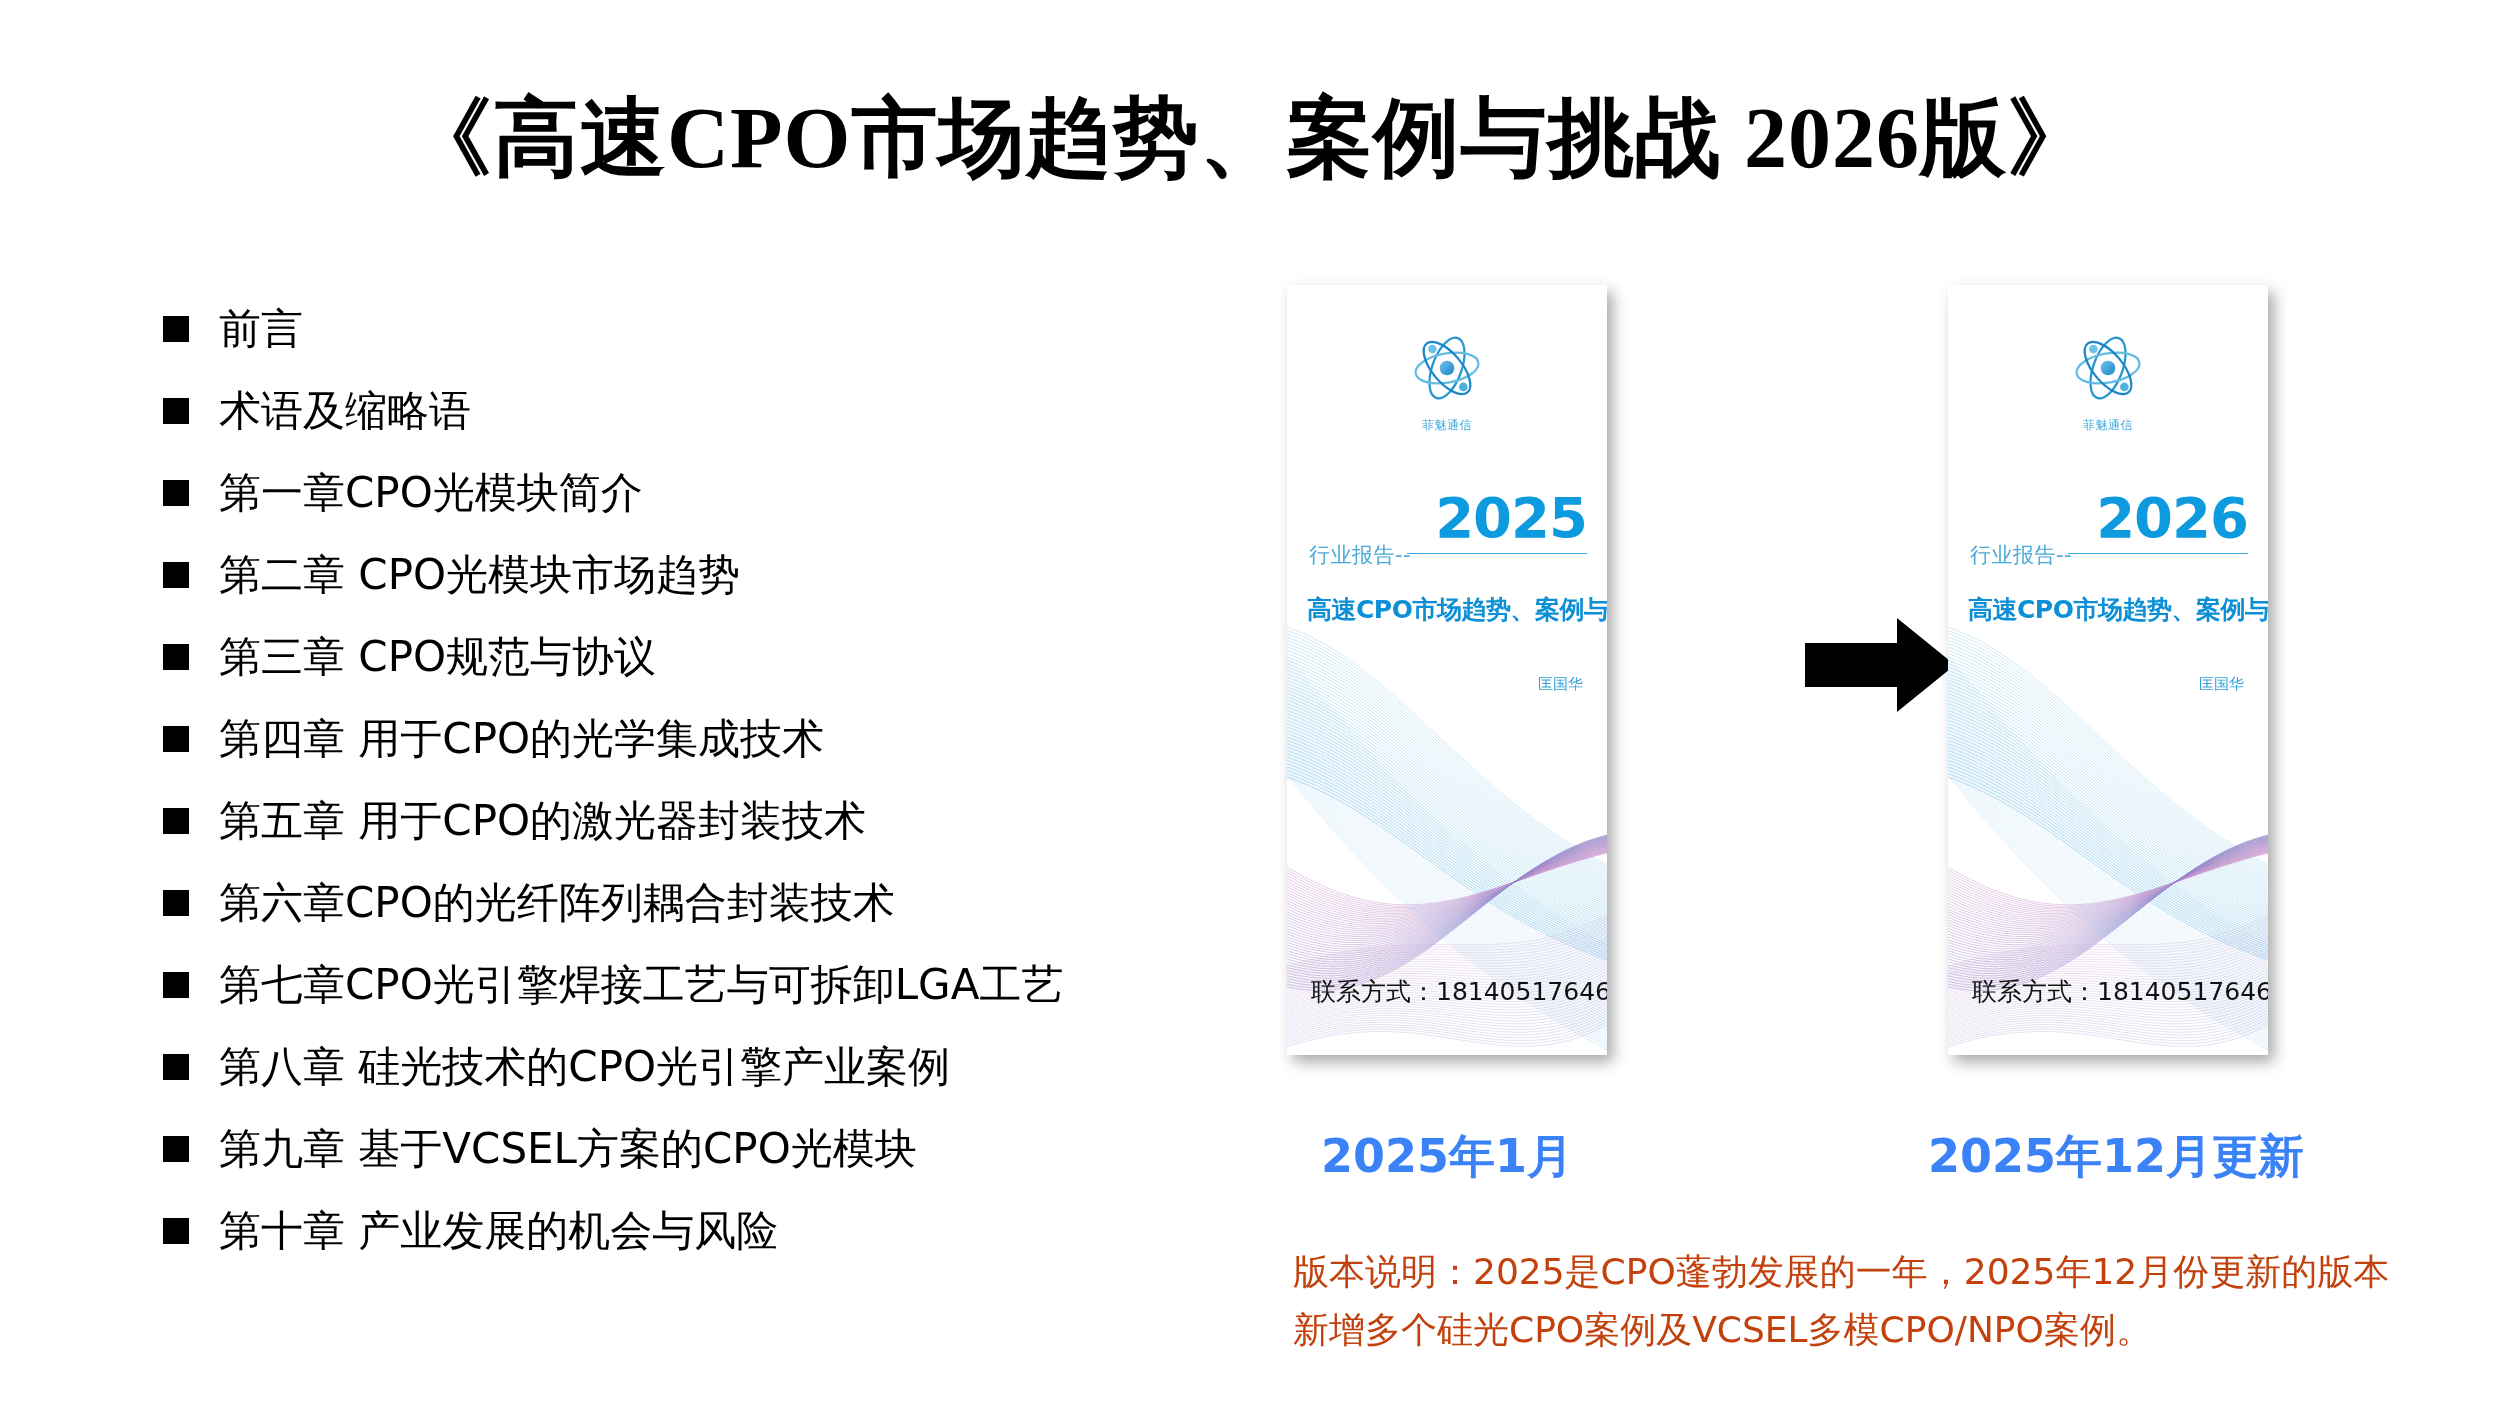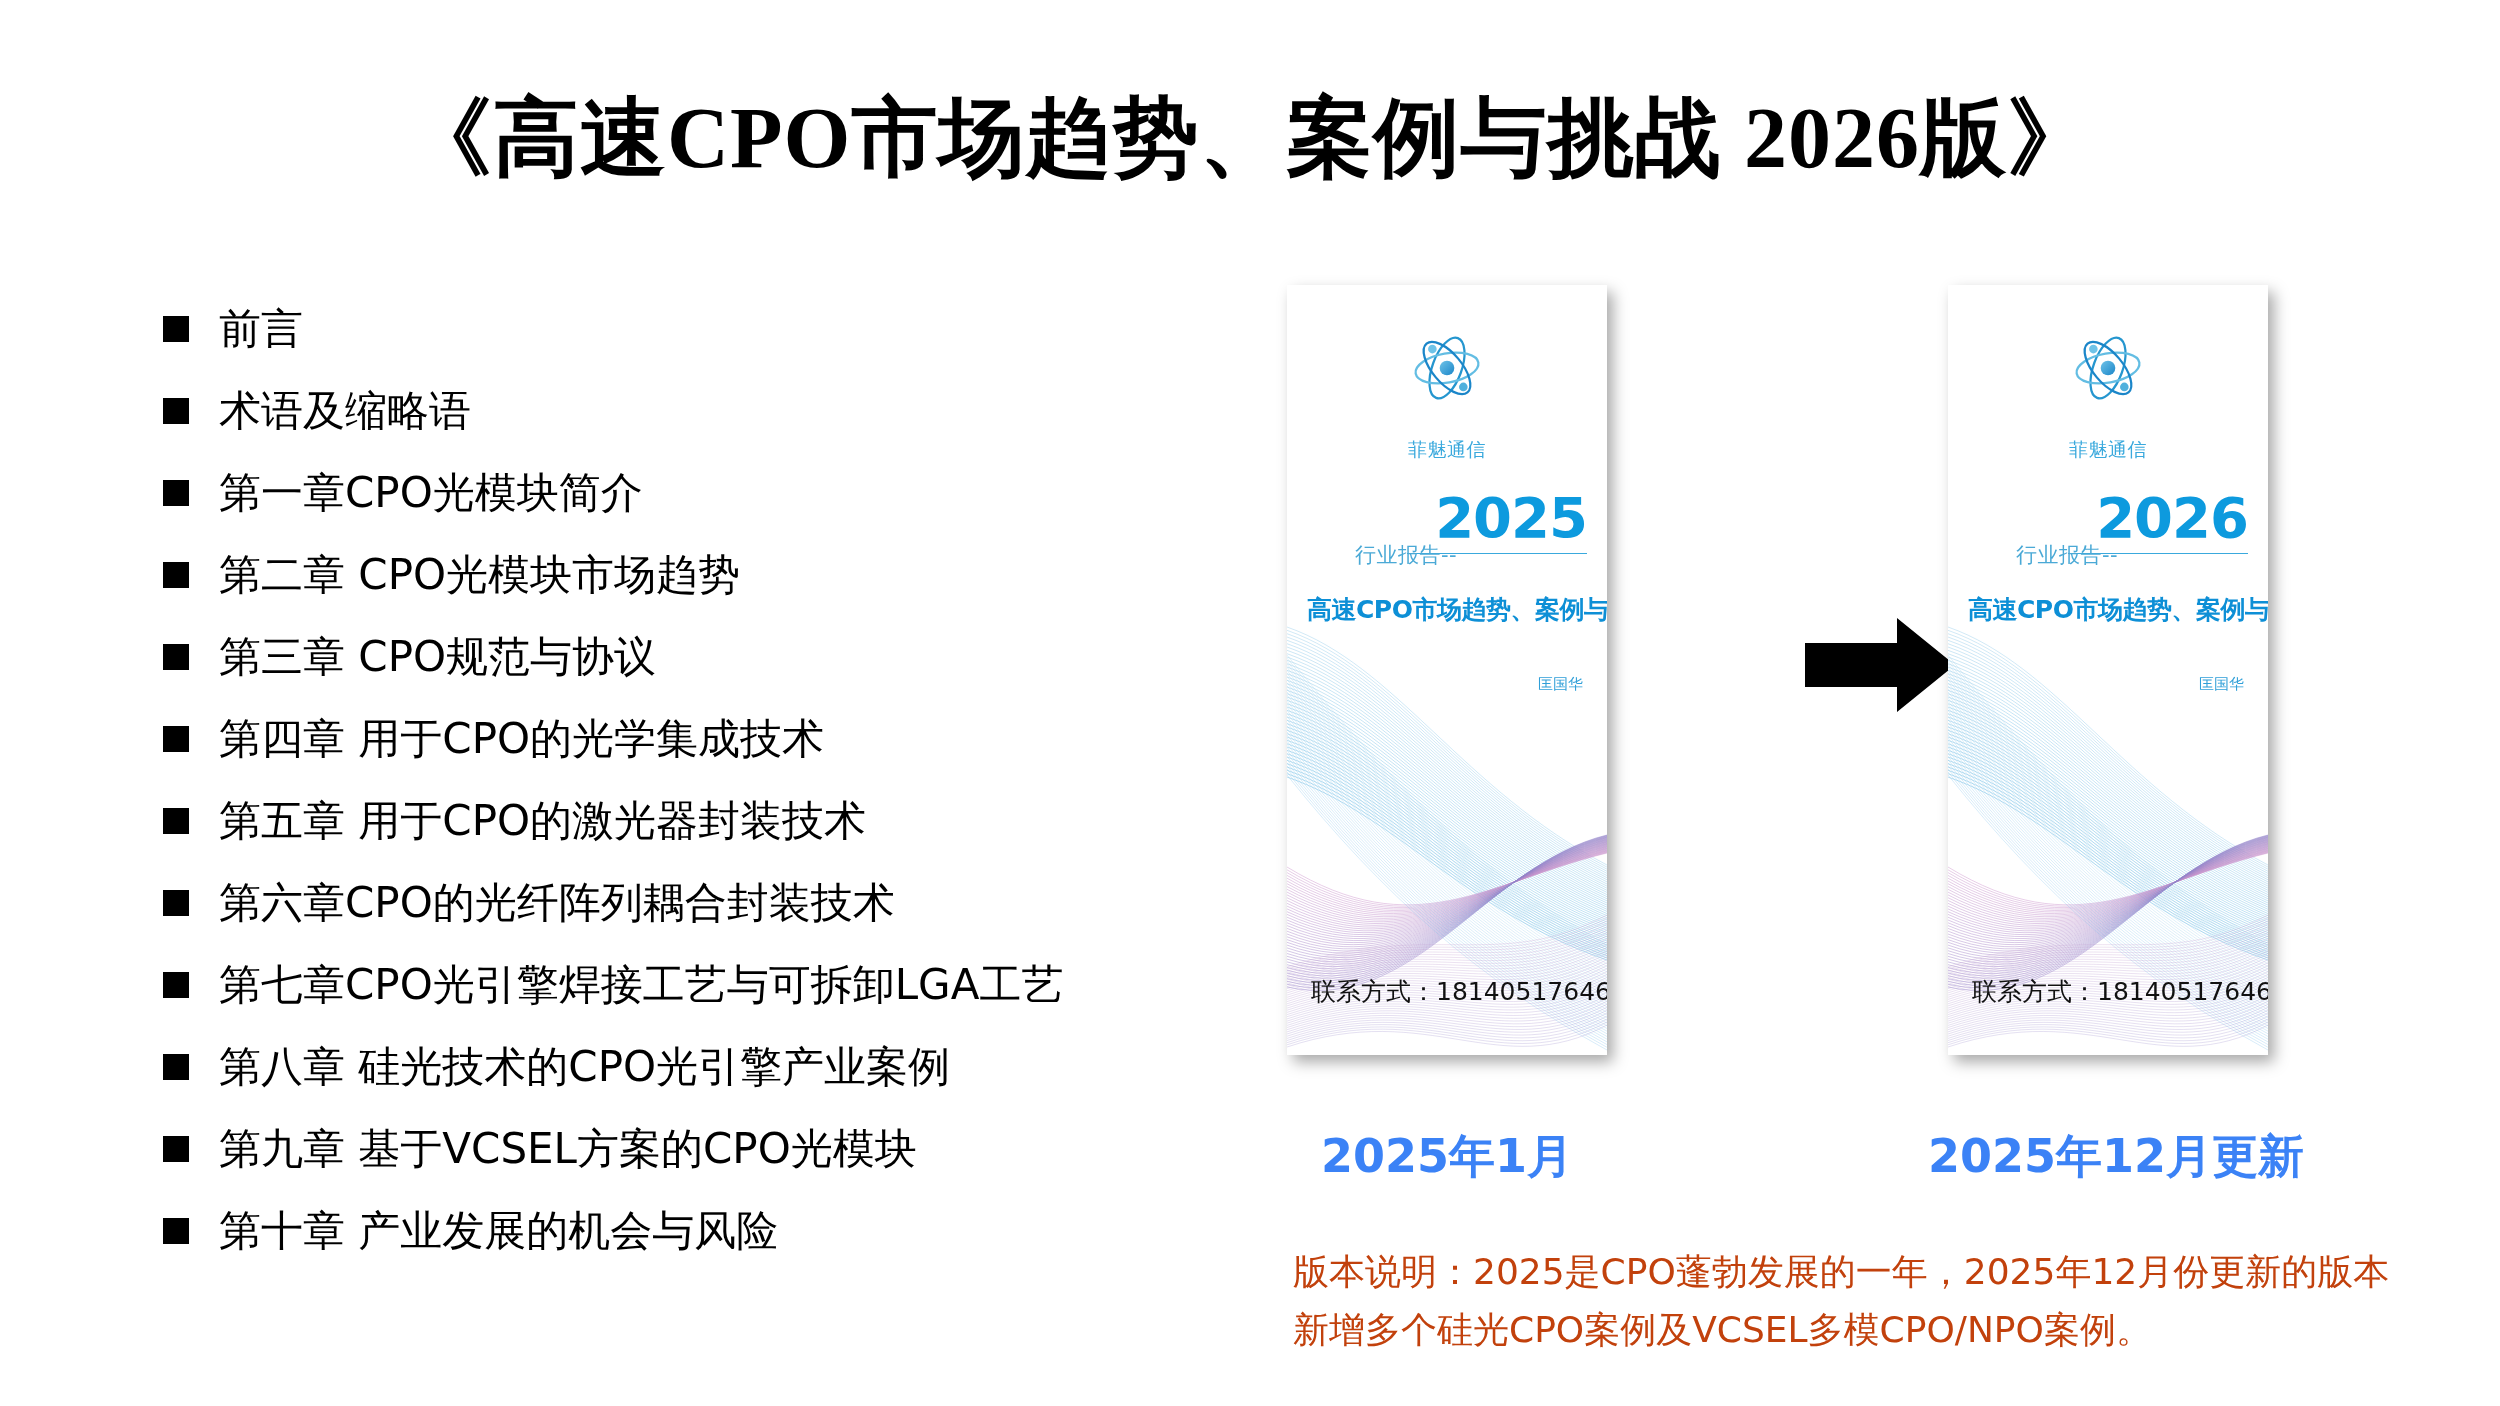--- a/index.html
+++ b/index.html
@@ -70,22 +70,22 @@
     position:absolute;
     left:0;top:40px;width:100%;
     text-align:center;
   }
   .atom{
     width:86px;height:86px;
     display:inline-block;
     position:relative;
   }
   .logo-name{
-    margin-top:22px;
-    font-size:19px;
+    margin-top:2px;
+    font-size:12px;
     color:#3aa9dd;
     letter-spacing:0.5px;
     font-family:"DejaVu Sans","Liberation Sans",sans-serif;
   }
 
   
   .year-block{
     position:absolute;
     left:0;right:0;top:205px;
   }
@@ -103,21 +103,20 @@
     margin:7px 20px 0 120px;
     border-bottom:1.6px solid #3aa9dd;
   }
   .report-kicker{
     position:absolute;
     left:22px;top:256px;
     font-size:21px;
     color:#4aa9d6;
     letter-spacing:0.5px;
     font-family:"DejaVu Sans","Liberation Sans",sans-serif;
-    margin-left:46px;
   }
   .cover-title{
     position:absolute;
     left:20px;right:10px;top:308px;
     font-size:25px;
     font-weight:bold;
     color:#0d8fd6;
     letter-spacing:-0.5px;
     white-space:nowrap;
     font-family:"DejaVu Sans","Liberation Sans",sans-serif;

